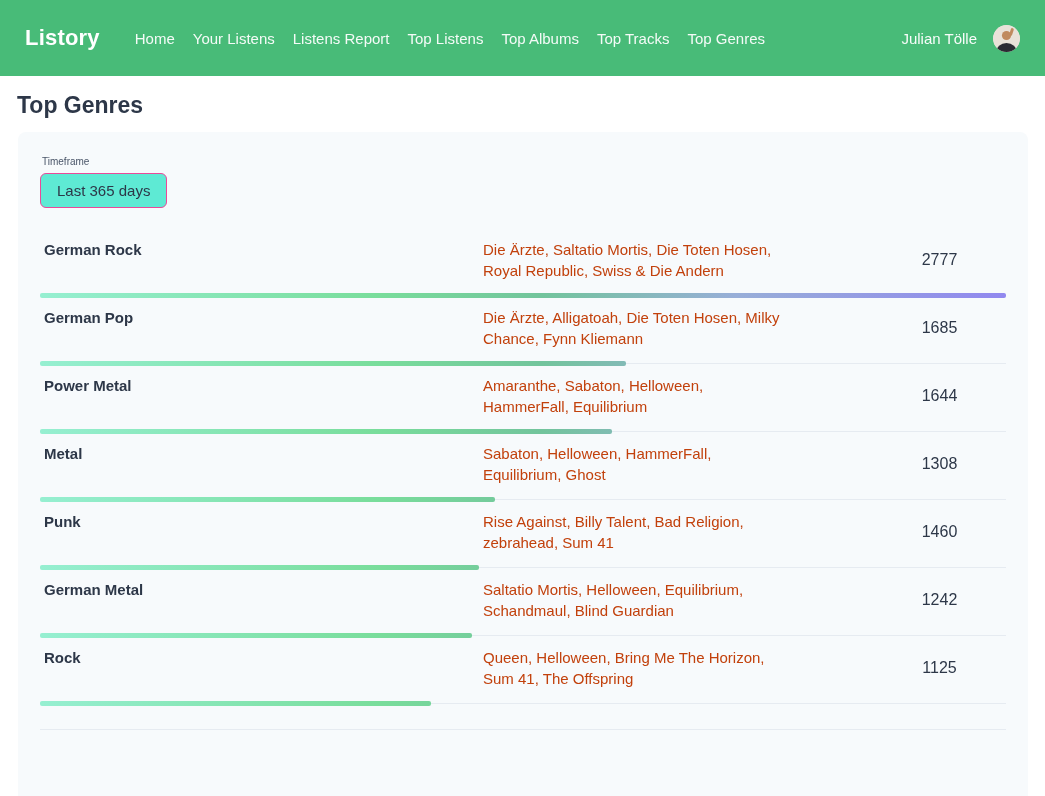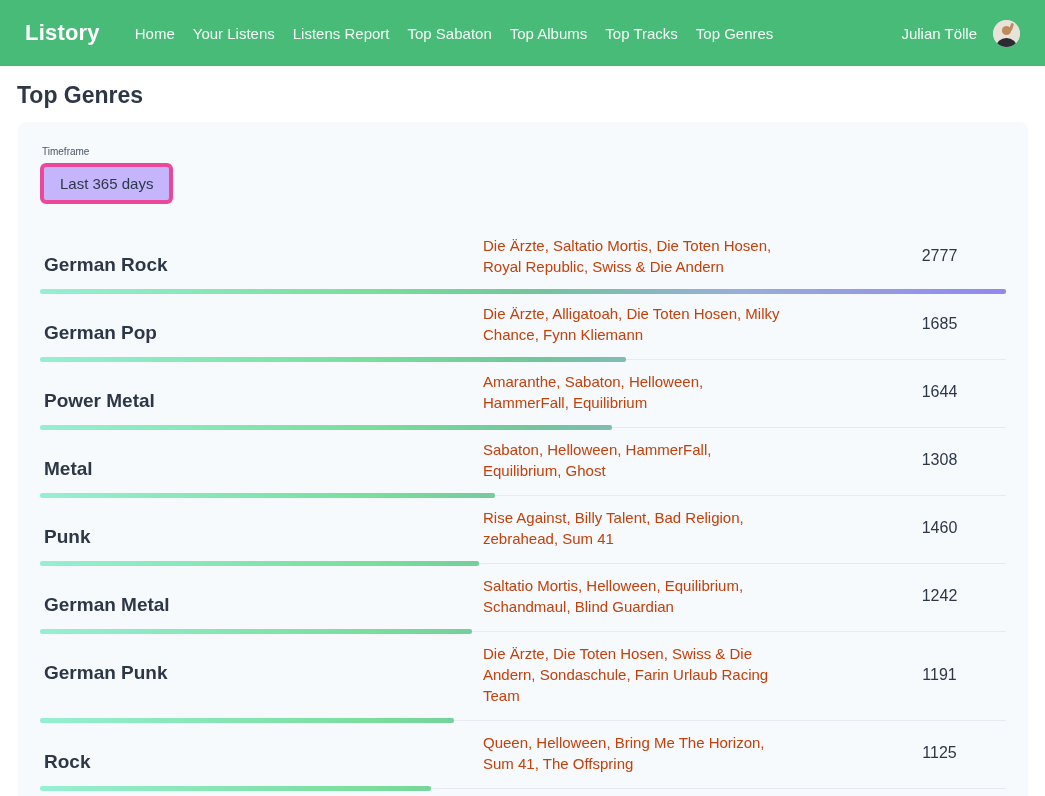--- a/index.html
+++ b/index.html
@@ -1,49 +1,49 @@
 <!DOCTYPE html>
 <html><head>
 <meta charset="utf-8">
 <style>
   * { margin:0; padding:0; box-sizing:border-box; }
   html,body { width:1045px; height:796px; overflow:hidden; background:#ffffff;
     font-family:"Liberation Sans", sans-serif; color:#2D3748; }
 
   
-  .navbar { height:66px; background:#48BB78; display:flex; align-items:center;
+  .navbar { height:76px; background:#48BB78; display:flex; align-items:center;
     padding:0 25px; }
   .brand { color:#ffffff; font-size:22px; font-weight:bold; letter-spacing:.2px;
     margin-right:26px; cursor:pointer; }
   .nav-links { display:flex; align-items:center; }
   .nav-link { color:rgba(255,255,255,.94); font-size:15px; padding:6px 9px;
     cursor:pointer; white-space:nowrap; }
   .nav-right { margin-left:auto; display:flex; align-items:center; gap:16px; }
   .user-name { color:rgba(255,255,255,.96); font-size:15px; }
   .avatar { width:27px; height:27px; border-radius:50%; overflow:hidden;
     background:#e7e0d8; display:block; cursor:pointer; }
 
   
   .main { padding:14px 17px 0 16px; }
   .page-title { font-size:23px; font-weight:600; color:#2D3748; margin:2px 0 13px 1px; }
 
   .card { background:#F7FAFC; border-radius:8px; margin-left:2px;
     padding:24px 22px 0 22px; height:720px; }
 
   .tf-label { font-size:10px; color:#4A5568; margin:0 0 6px 2px; }
-  .tf-button { display:inline-block; background:#c4b5fd; border:4px solid #ec4899;
+  .tf-button { display:inline-block; background:#5eead4; border:1px solid #ec4899;
     border-radius:6px; font-size:15px; color:#2D3748; padding:8px 16px;
     font-family:"Liberation Sans", sans-serif; cursor:pointer; margin-left:0; }
 
   
   .rows { margin-top:20px; }
   .grow { position:relative; display:flex; align-items:flex-start;
     padding:11px 0 14px 0; border-bottom:1px solid #E6EBF1; }
-  .genre-cell { width:443px; flex:none; padding-left:4px; font-size:19px;
-    font-weight:600; color:#2D3748; line-height:21px;margin-top:19px; }
+  .genre-cell { width:443px; flex:none; padding-left:4px; font-size:15px;
+    font-weight:600; color:#2D3748; line-height:21px; }
   .artists-cell { width:310px; flex:none; font-size:15px; color:#c2410c;
     line-height:21px; }
   .count-cell { flex:1; padding-left:80px; text-align:center; font-size:16px;
     color:#2D3748; align-self:center; }
 
   .bar-track { position:absolute; left:0; right:0; bottom:-3px; height:5px;
     pointer-events:none; }
   .bar-clip { height:5px; overflow:hidden; border-radius:2px; }
   .bar-grad { height:5px;
     background:linear-gradient(90deg,#96EFD1 0%, #79DD9B 35%, #72C49C 52%, #98AED8 72%, #9188EF 100%); }
@@ -53,21 +53,21 @@
 
 <header class="navbar">
   <div class="brand">Listory</div>
   <nav class="nav-links">
   <span class="nav-link">Home</span>
 
   <span class="nav-link">Your Listens</span>
 
   <span class="nav-link">Listens Report</span>
 
-  <span class="nav-link">Top Sabaton</span>
+  <span class="nav-link">Top Listens</span>
 
   <span class="nav-link">Top Albums</span>
 
   <span class="nav-link">Top Tracks</span>
 
   <span class="nav-link">Top Genres</span>
 </nav>
   <div class="nav-right">
     <span class="user-name">Julian Tölle</span>
     <span class="avatar">
@@ -148,30 +148,20 @@
     <div class="genre-cell">German Metal</div>
     <div class="artists-cell">Saltatio Mortis, Helloween, Equilibrium, Schandmaul, Blind Guardian</div>
     <div class="count-cell">1242</div>
     <div class="bar-track">
       <div class="bar-clip" style="width: 44.7245%;">
         <div class="bar-grad" style="width: 223.591%;"></div>
       </div>
     </div>
   </div>
 
-  <div class="grow">
-    <div class="genre-cell">German Punk</div>
-    <div class="artists-cell">Die Ärzte, Die Toten Hosen, Swiss &amp; Die Andern, Sondaschule, Farin Urlaub Racing Team</div>
-    <div class="count-cell">1191</div>
-    <div class="bar-track">
-      <div class="bar-clip" style="width: 42.888%;">
-        <div class="bar-grad" style="width: 233.165%;"></div>
-      </div>
-    </div>
-  </div>
 
   <div class="grow">
     <div class="genre-cell">Rock</div>
     <div class="artists-cell">Queen, Helloween, Bring Me The Horizon, Sum 41, The Offspring</div>
     <div class="count-cell">1125</div>
     <div class="bar-track">
       <div class="bar-clip" style="width: 40.5113%;">
         <div class="bar-grad" style="width: 246.844%;"></div>
       </div>
     </div>

